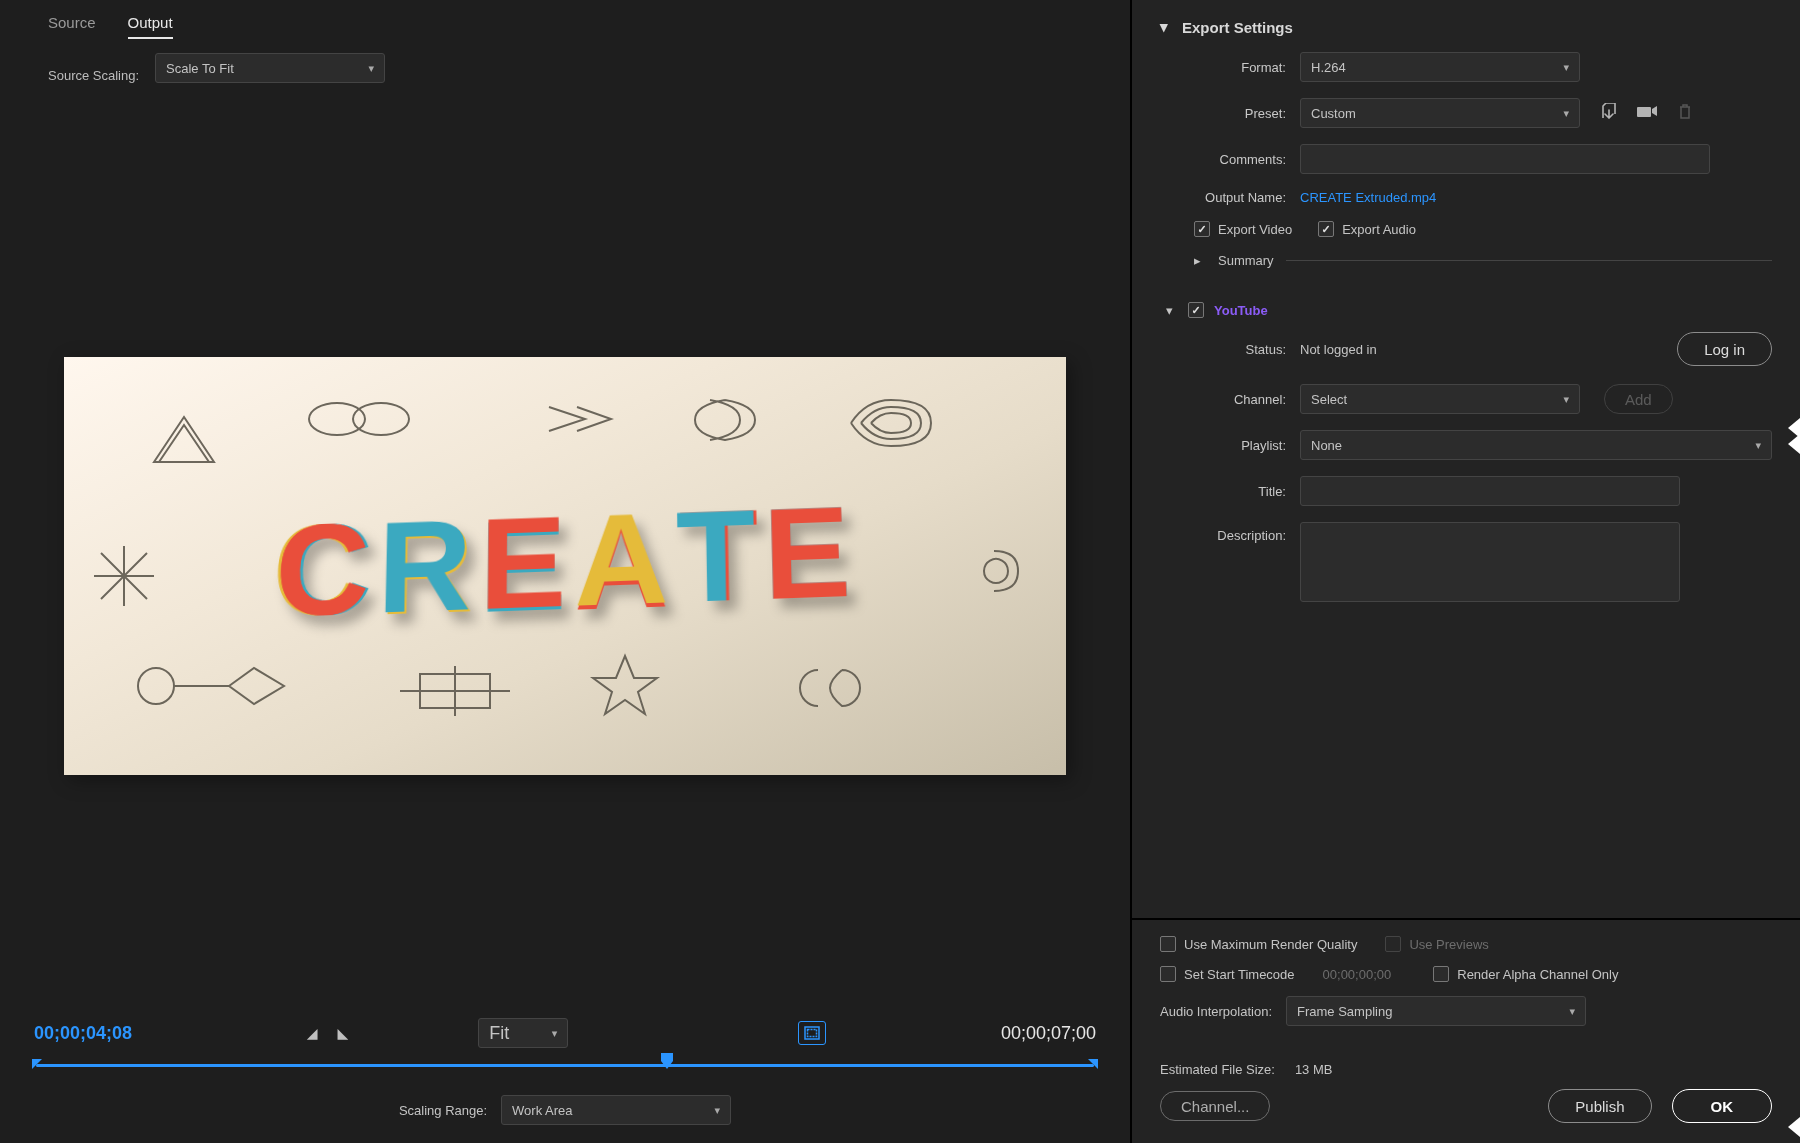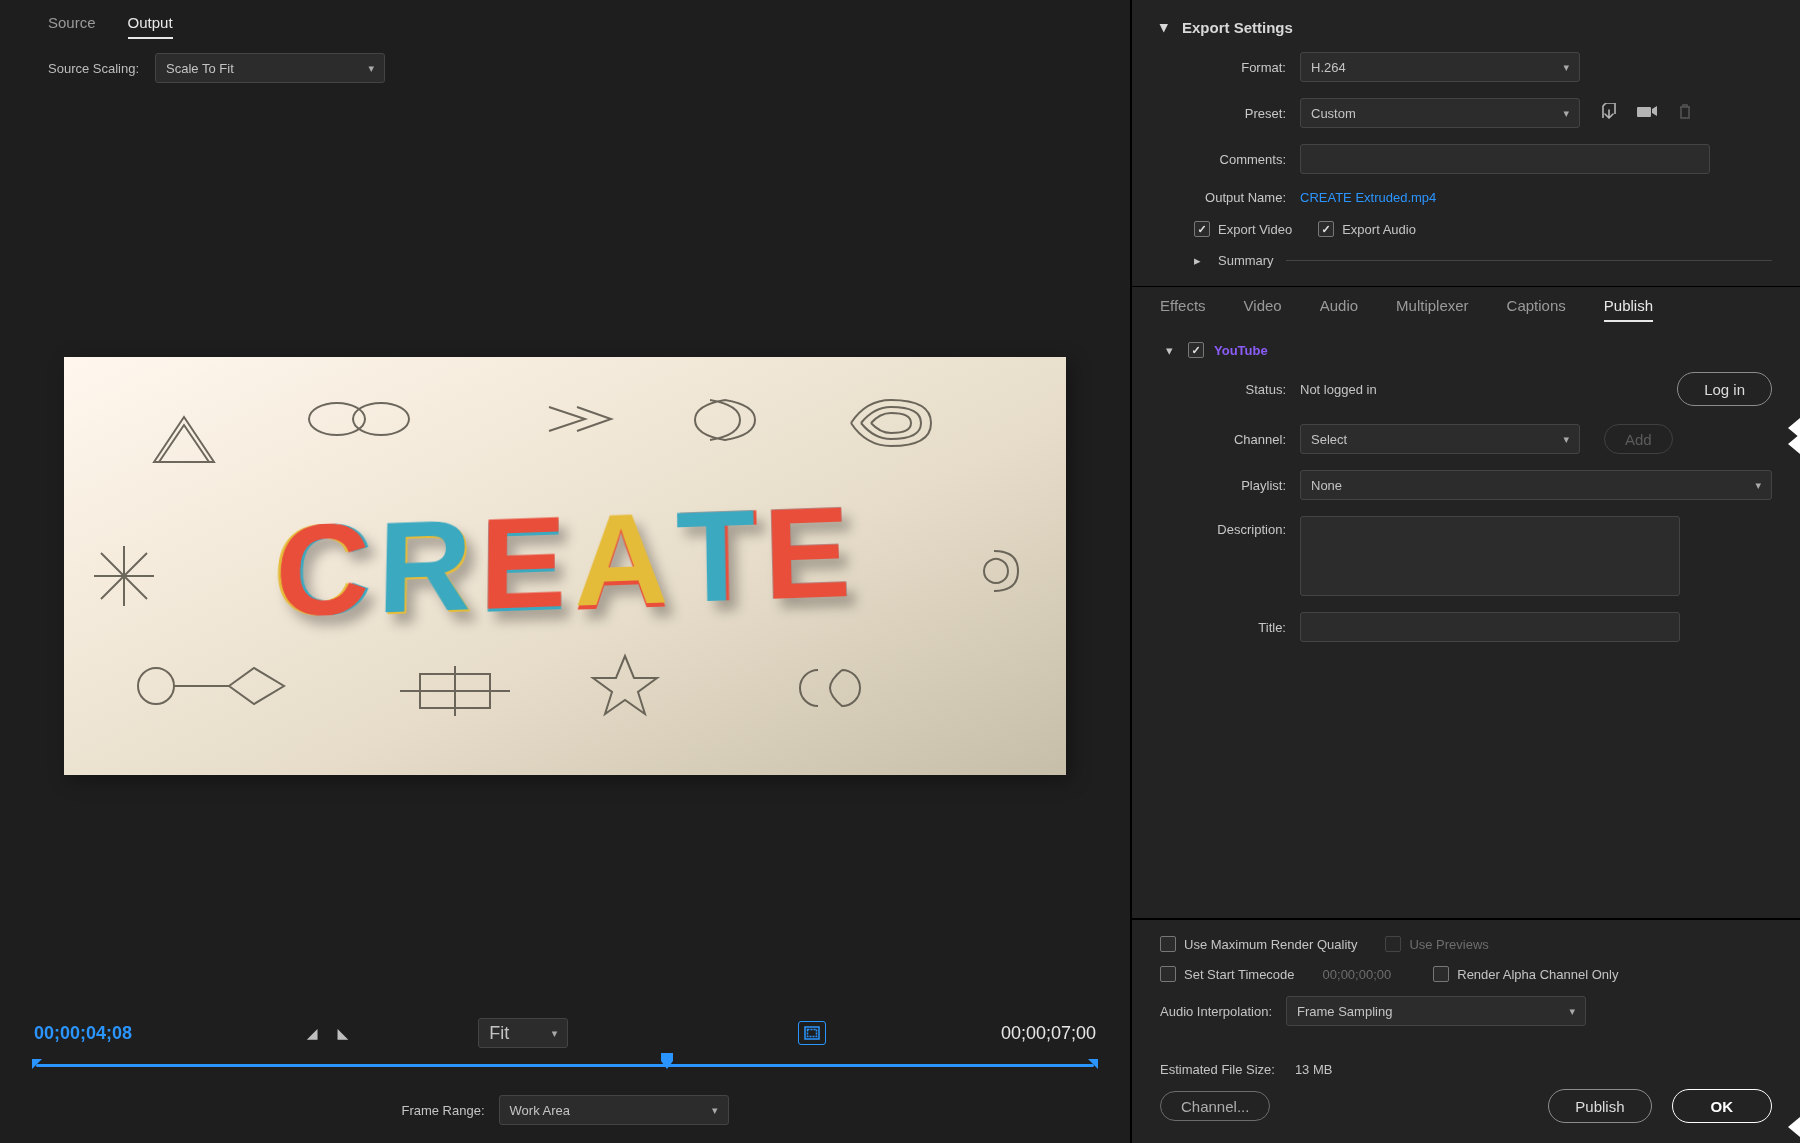--- a/index.html
+++ b/index.html
@@ -4,21 +4,21 @@
 <style>
 html,body{margin:0;padding:0;background:#1e1e1e;font-family:"Segoe UI","Adobe Clean",Arial,sans-serif;color:#c4c4c4;font-size:13px;width:1800px;height:1143px;overflow:hidden}
 *{box-sizing:border-box}
 .app{display:flex;width:1800px;height:1143px}
 
 
 .left{flex:1 1 auto;display:flex;flex-direction:column;background:#1e1e1e;border-right:2px solid #000;min-width:0}
 .tabs-row{padding:14px 0 0 48px;display:flex;gap:32px;font-size:15px}
 .tab{color:#9a9a9a;cursor:pointer;padding-bottom:6px}
 .tab.active{color:#e8e8e8;border-bottom:2px solid #e8e8e8}
-.scaling-row{padding:14px 0 0 48px;display:flex;align-items:center;gap:16px}
+.scaling-row{padding:14px 0 0 48px;display:flex;align-items:flex-end;gap:16px}
 .scaling-label{color:#bdbdbd}
 
 .preview-wrap{flex:1;display:flex;align-items:center;justify-content:center;padding:40px 64px 0}
 .preview{width:100%;max-width:1010px;aspect-ratio:2.4/1;background:linear-gradient(155deg,#fff7ee 0%,#f2e8d8 35%,#e6dcc9 60%,#c7bea9 100%);position:relative;box-shadow:5px 5px 18px rgba(0,0,0,.35);overflow:hidden}
 .create-text{position:absolute;left:50%;top:48%;transform:translate(-50%,-48%) skewY(-2deg) perspective(900px) rotateX(6deg);font-weight:900;font-size:130px;letter-spacing:4px;display:flex}
 .create-text span{display:inline-block;margin:0 2px;filter:drop-shadow(8px 10px 6px rgba(0,0,0,.28))}
 .lc{color:#e94e3b;text-shadow:0 0 0 #e94e3b,3px 0 0 #3ba9c0,-3px 0 0 #e5bb3a}
 .lr{color:#3ba9c0;text-shadow:2px 2px 0 #e5bb3a}
 .le{color:#e94e3b;text-shadow:0 3px 0 #3ba9c0}
 .la{color:#e5bb3a;text-shadow:0 4px 0 #e94e3b}
@@ -195,21 +195,21 @@
         <div class="timeline-track"></div>
         <div class="timeline-lt"></div>
         <div class="timeline-rt"></div>
         <div class="timeline-head">
           <svg width="14" height="18" viewBox="0 0 14 18">
               <path d="M1 1 H13 V9 L7 17 L1 9 Z" fill="#2b95ff"></path>
             </svg>
         </div>
       </div>
       <div class="src-range">
-        <span>Frame Range:</span>
+        <span>Scaling Range:</span>
         <div class="select mid">
           <span>Work Area</span>
             <span class="caret">▾</span>
         </div>
       </div>
     </div>
   </div>
 
   <div class="right" style="position:relative">
 
@@ -270,28 +270,20 @@
           <span>Export Audio</span>
         </label>
       </div>
       <div class="summary-row">
         <span class="chev">▸</span>
         <span>Summary</span>
         <hr>
       </div>
     </div>
 
-    <div class="tabs2">
-      <div class="tab2">Effects</div>
-      <div class="tab2">Video</div>
-      <div class="tab2">Audio</div>
-      <div class="tab2">Multiplexer</div>
-      <div class="tab2">Captions</div>
-      <div class="tab2 active">Publish</div>
-    </div>
 
     <div class="youtube">
       <div class="yt-head">
         <span class="chev">▾</span>
         <span class="checkbox checked"></span>
         <span style="font-weight:600;color:#8b5cf6">YouTube</span>
       </div>
 
       <div class="status-row">
         <span class="lbl">Status:</span>
@@ -306,27 +298,27 @@
         </div>
         <button class="pill ghost disabled" style="margin-left:24px">Add</button>
       </div>
       <div class="form-row">
         <span class="lbl">Playlist:</span>
         <div class="select wide">
           <span>None</span>
             <span class="caret">▾</span>
         </div>
       </div>
+      <div class="form-row">
+        <span class="lbl">Title:</span>
+        <div class="input"></div>
+      </div>
       <div class="form-row" style="align-items:flex-start">
         <span class="lbl" style="padding-top:6px">Description:</span>
         <div class="textarea"></div>
-      </div>
-      <div class="form-row">
-        <span class="lbl">Title:</span>
-        <div class="input"></div>
       </div>
     </div>
 
     <div class="footer">
       <div class="ft-row">
         <label class="cb">
             <span class="checkbox"></span>
           <span>Use Maximum Render Quality</span>
           </label>
         <label class="cb">

